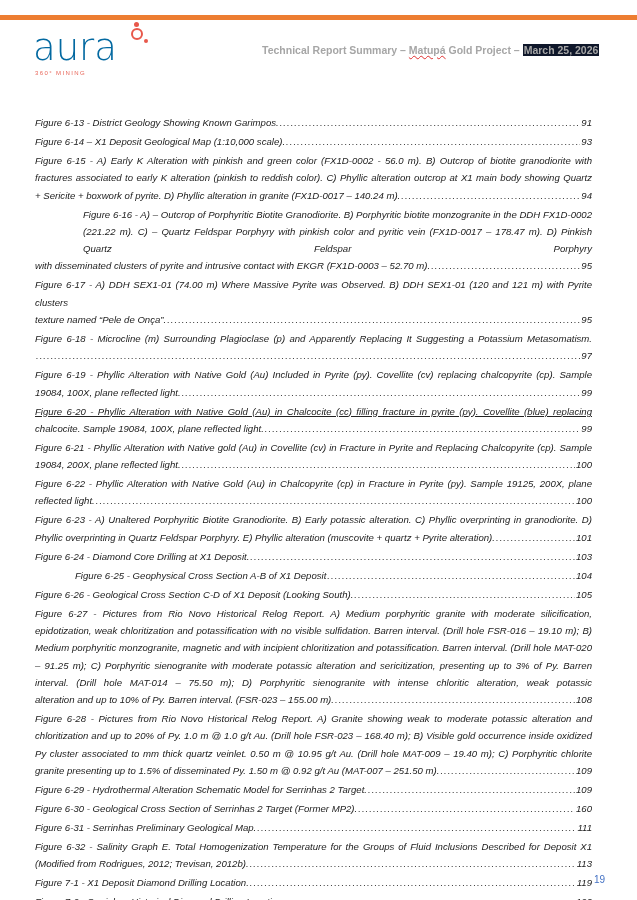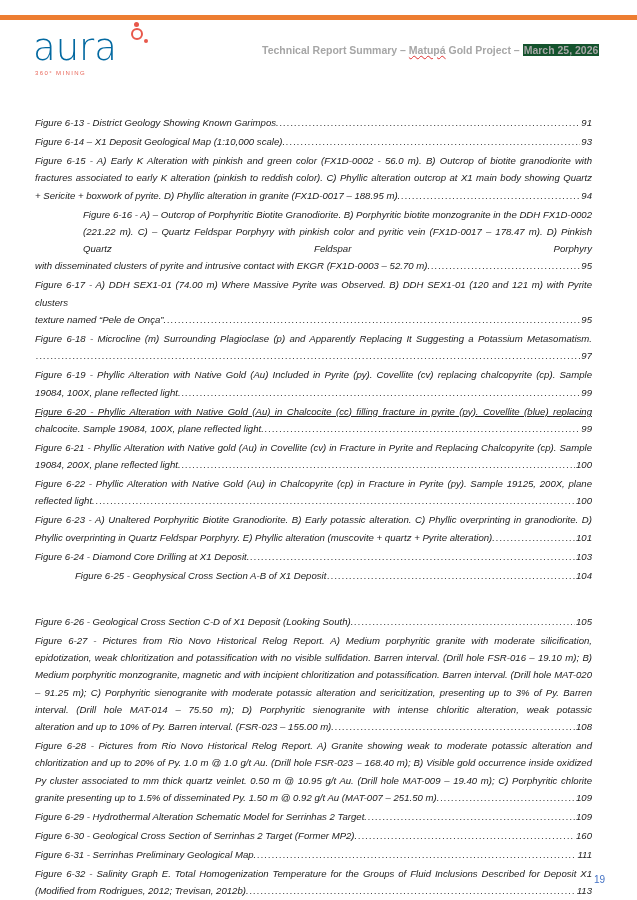--- a/index.html
+++ b/index.html
@@ -32,21 +32,21 @@
   }
   .logo-dot-right {
     position: absolute; left: 111px; top: 17px; width: 4px; height: 4px;
     background: #E8584B; border-radius: 50%;
   }
   .header-title {
     position: absolute; left: 262px; top: 44px;
     font-size: 10.5px; font-weight: bold; color: #A6A6A6; white-space: nowrap;
   }
   .header-title .spell { text-decoration: underline wavy #E03030; text-decoration-thickness: 1px; }
-  .header-title .hl { background: #14532d; color: #A6A6A6; padding: 0 1px; }
+  .header-title .hl { background: #0f172a; color: #A6A6A6; padding: 0 1px; }
 
   .toc { position: absolute; left: 35px; top: 114px; width: 557px; }
   .toc-entry {
     font-family: "Liberation Sans", sans-serif; font-style: italic;
     font-size: 9.6px; line-height: 17.3px; color: #222;
     text-align: justify; margin-bottom: 1.7px;
     position: relative;
   }
   .toc-entry .txt { }
   .toc-entry .last-line {
@@ -91,21 +91,21 @@
     <div class="toc-entry">
       <div class="last-line">
         <span style="flex: 0 0 auto;">Figure 6-14 – X1 Deposit Geological Map (1:10,000 scale).</span>
         <span class="dots"></span>
         <span class="pg">93</span>
       </div>
     </div>
     <div class="toc-entry">
       <div class="txt" style="text-align-last: justify;">Figure 6-15 - A) Early K Alteration with pinkish and green color (FX1D-0002 - 56.0 m). B) Outcrop of biotite granodiorite with fractures associated to early K alteration (pinkish to reddish color). C) Phyllic alteration outcrop at X1 main body showing Quartz</div>
       <div class="last-line">
-        <span style="flex: 0 0 auto;">+ Sericite + boxwork of pyrite. D) Phyllic alteration in granite (FX1D-0017 – 188.95 m).</span>
+        <span style="flex: 0 0 auto;">+ Sericite + boxwork of pyrite. D) Phyllic alteration in granite (FX1D-0017 – 140.24 m).</span>
         <span class="dots"></span>
         <span class="pg">94</span>
       </div>
     </div>
     <div class="toc-entry">
       <div class="txt" style="text-align-last: justify; margin-left: 48px;">Figure 6-16 - A) – Outcrop of Porphyritic Biotite Granodiorite. B) Porphyritic biotite monzogranite in the DDH FX1D-0002 (221.22 m). C) – Quartz Feldspar Porphyry with pinkish color and pyritic vein (FX1D-0017 – 178.47 m). D) Pinkish Quartz Feldspar Porphyry</div>
       <div class="last-line">
         <span style="flex: 0 0 auto;">with disseminated clusters of pyrite and intrusive contact with EKGR (FX1D-0003 – 52.70 m).</span>
         <span class="dots"></span>
         <span class="pg">95</span>
@@ -175,21 +175,21 @@
     </div>
     <div class="toc-entry">
       <div class="last-line">
         <span style="flex: 0 0 auto; margin-left: 40px;">Figure 6-25 - Geophysical Cross Section A-B of X1 Deposit</span>
         <span class="dots"></span>
         <span class="pg">104</span>
       </div>
     </div>
     <div class="toc-entry">
       <div class="last-line">
-        <span style="flex: 0 0 auto; margin-top: 27px;">Figure 6-26 - Geological Cross Section C-D of X1 Deposit (Looking South).</span>
+        <span style="flex: 0 0 auto;">Figure 6-26 - Geological Cross Section C-D of X1 Deposit (Looking South).</span>
         <span class="dots"></span>
         <span class="pg">105</span>
       </div>
     </div>
     <div class="toc-entry">
       <div class="txt" style="text-align-last: justify;">Figure 6-27 - Pictures from Rio Novo Historical Relog Report. A) Medium porphyritic granite with moderate silicification, epidotization, weak chloritization and potassification with no visible sulfidation. Barren interval. (Drill hole FSR-016 – 19.10 m); B) Medium porphyritic monzogranite, magnetic and with incipient chloritization and potassification. Barren interval. (Drill hole MAT-020 – 91.25 m); C) Porphyritic sienogranite with moderate potassic alteration and sericitization, presenting up to 3% of Py. Barren interval. (Drill hole MAT-014 – 75.50 m); D) Porphyritic sienogranite with intense chloritic alteration, weak potassic</div>
       <div class="last-line">
         <span style="flex: 0 0 auto;">alteration and up to 10% of Py. Barren interval. (FSR-023 – 155.00 m).</span>
         <span class="dots"></span>
         <span class="pg">108</span>

